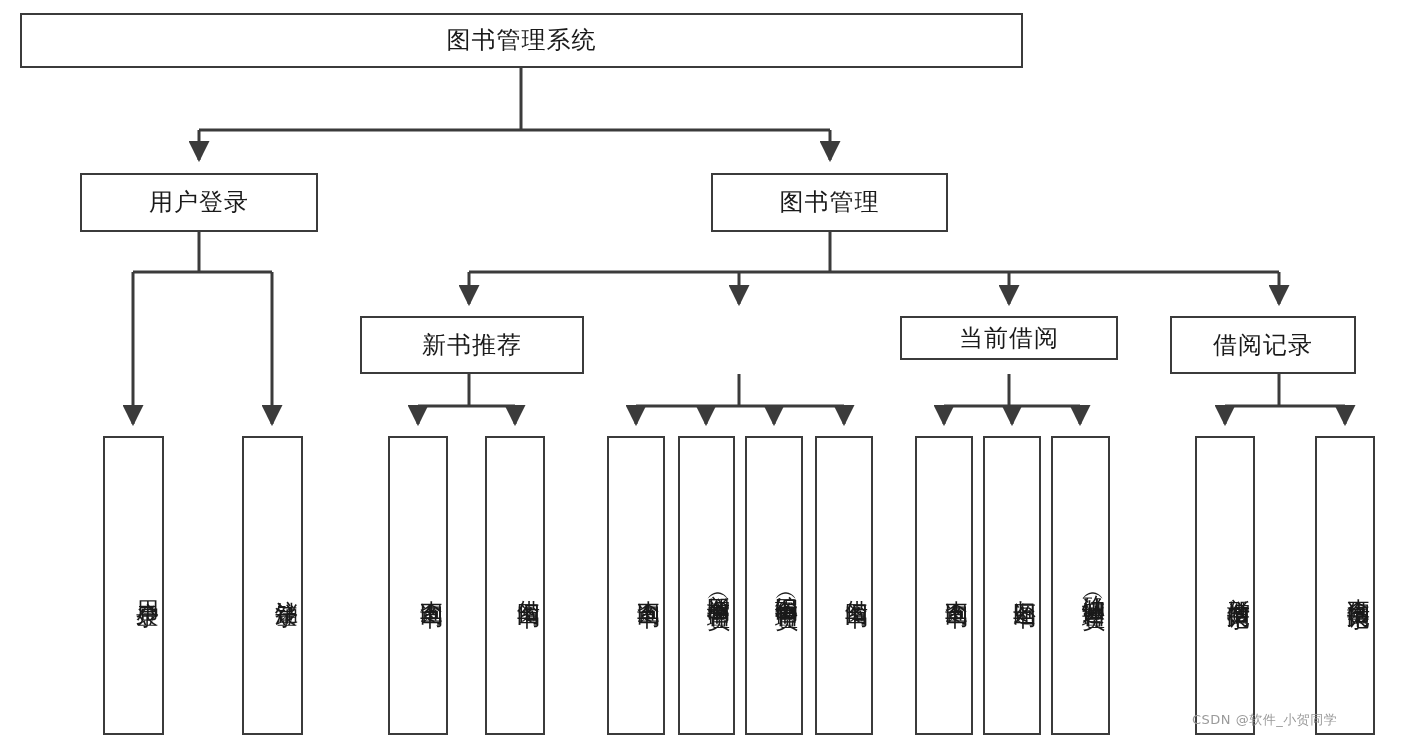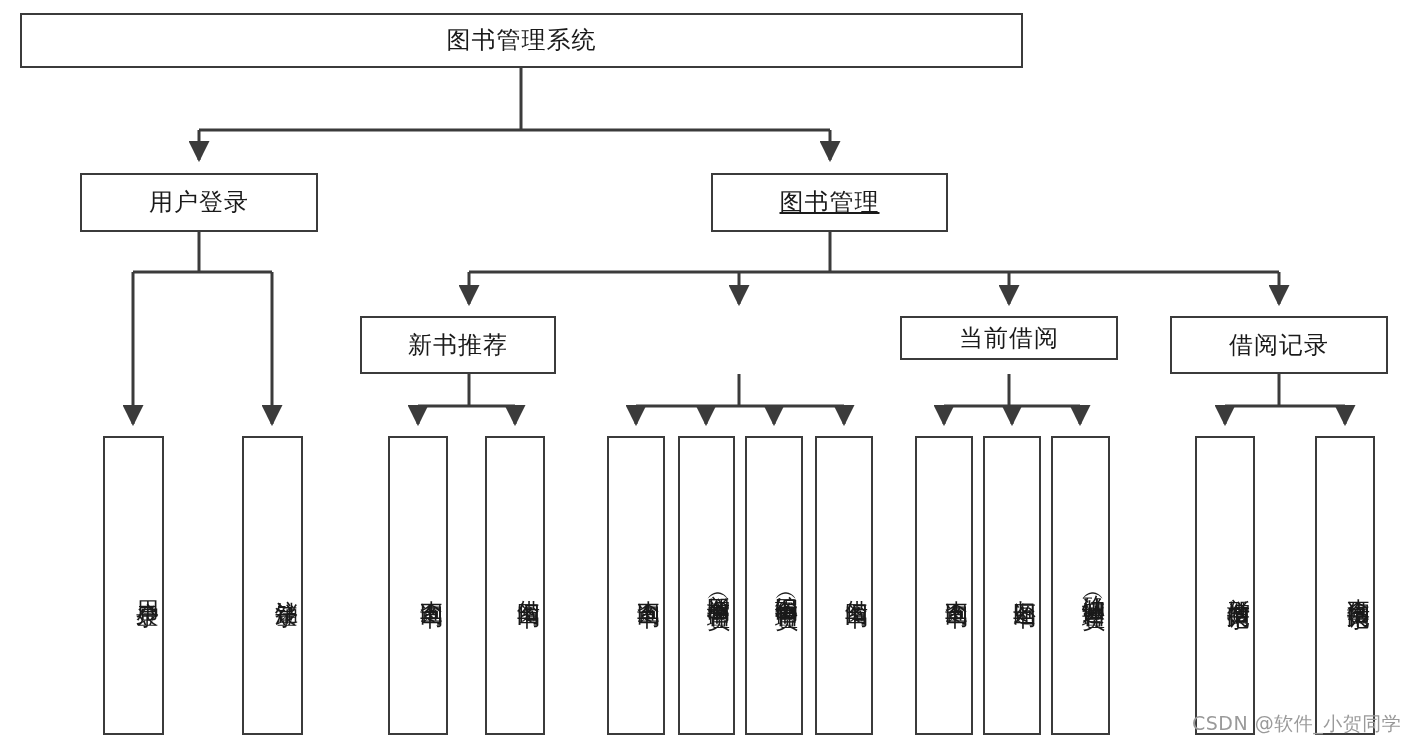--- a/index.html
+++ b/index.html
@@ -52,21 +52,21 @@
     justify-content: center;
     text-align: left;
   }
   .node.vert .vtext {
     writing-mode: vertical-rl;
     text-orientation: upright;
     white-space: nowrap;
   }
   .watermark {
     position: absolute;
-    font-size: 19px;
+    font-size: 13px;
     color: #9a9a9a;
     white-space: nowrap;
     letter-spacing: 0.5px;
   }
 </style>
 </head>
 <body>
 
 <div id="canvas">
 
@@ -123,31 +123,31 @@
     </g>
   </svg>
 
   <div class="node horiz" style="left:20px; top:13px; width:1003px; height:55px;">
     <span>图书管理系统</span>
   </div>
 
   <div class="node horiz" style="left:80px; top:173px; width:238px; height:59px;">
     <span>用户登录</span>
   </div>
-  <div class="node horiz" style="left:711px; top:173px; width:237px; height:59px;text-decoration:underline;">
+  <div class="node horiz" style="left:711px; top:173px; width:237px; height:59px;">
     <span>图书管理</span>
   </div>
 
-  <div class="node horiz" style="left:360px; top:316px; width:196px; height:58px;">
+  <div class="node horiz" style="left:360px; top:316px; width:224px; height:58px;">
     <span>新书推荐</span>
   </div>
   <div class="node horiz" style="left:900px; top:316px; width:218px; height:44px;">
     <span>当前借阅</span>
   </div>
-  <div class="node horiz" style="left:1170px; top:316px; width:218px; height:58px;">
+  <div class="node horiz" style="left:1170px; top:316px; width:186px; height:58px;">
     <span>借阅记录</span>
   </div>
 
   <div class="node vert" style="left:103px; top:436px; width:61px; height:299px;">
     <span class="vtext">用户登录</span>
   </div>
   <div class="node vert" style="left:242px; top:436px; width:61px; height:299px;">
     <span class="vtext">注销登录</span>
   </div>
 

